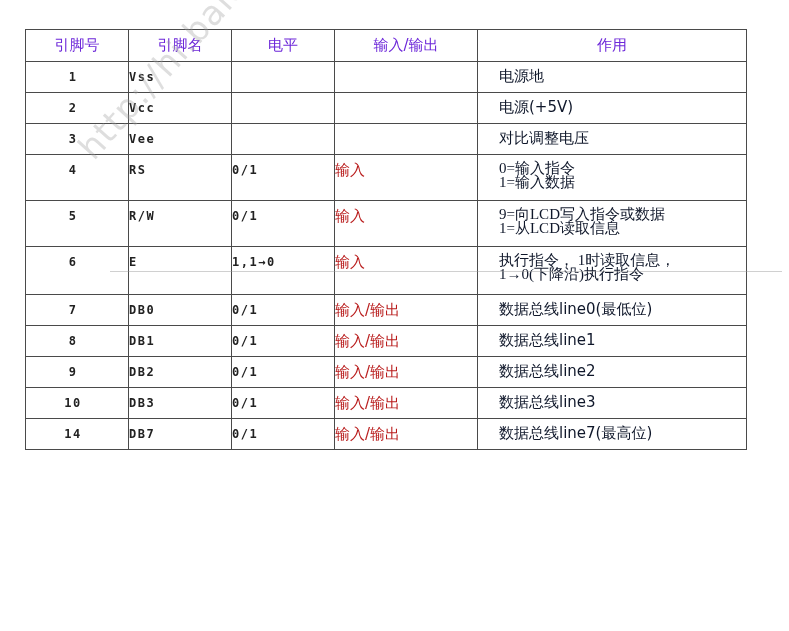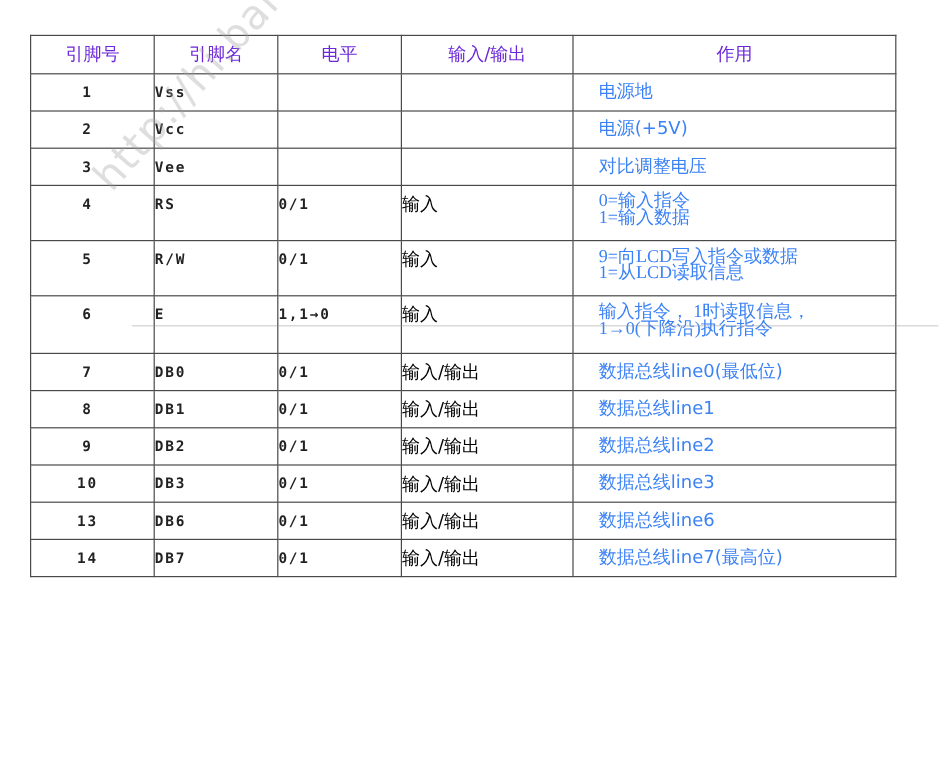--- a/index.html
+++ b/index.html
@@ -60,29 +60,29 @@
     }
     .mono {
       font-family: "DejaVu Sans Mono", "Liberation Mono", monospace;
       font-weight: bold;
       font-size: 12px;
       letter-spacing: 1.5px;
       color: #222;
     }
     .cjk {
       font-size: 15px;
-      color: #000000;
+      color: #b91c1c;
     }
     .center { text-align: left; }
     .pin-no { text-align: center; padding-right: 8px; }
     .desc {
       text-align: left;
       padding-left: 21px;
       font-size: 15px;
-      color: #3b82f6;
+      color: #0f172a;
     }
     .desc .ln {
       display: block;
       line-height: 14px;
     }
     .desc.single { padding-top: 7px; }
     .desc.multi { padding-top: 6px; font-family: Liberation Serif, serif; }
 
     .watermark {
       position: absolute;
@@ -241,21 +241,21 @@
             <div class="cell mono center">E</div>
           </td>
         <td>
             <div class="cell mono center">1,1→0</div>
           </td>
         <td>
             <div class="cell cjk center">输入</div>
           </td>
         <td>
             <div class="desc multi">
-          <span class="ln">输入指令， 1时读取信息，</span>
+          <span class="ln">执行指令， 1时读取信息，</span>
           <span class="ln">1→0(下降沿)执行指令</span>
         </div>
           </td>
       </tr>
 
       <tr class="r">
         <td>
             <div class="cell mono pin-no">7</div>
           </td>
         <td>
@@ -329,39 +329,20 @@
           </td>
         <td>
             <div class="desc single">
               <span class="ln">数据总线line3</span>
             </div>
           </td>
       </tr>
 
 
 
-      <tr class="r">
-        <td>
-            <div class="cell mono pin-no">13</div>
-          </td>
-        <td>
-            <div class="cell mono center">DB6</div>
-          </td>
-        <td>
-            <div class="cell mono center">0/1</div>
-          </td>
-        <td>
-            <div class="cell cjk center">输入/输出</div>
-          </td>
-        <td>
-            <div class="desc single">
-              <span class="ln">数据总线line6</span>
-            </div>
-          </td>
-      </tr>
 
       <tr class="r">
         <td>
             <div class="cell mono pin-no">14</div>
           </td>
         <td>
             <div class="cell mono center">DB7</div>
           </td>
         <td>
             <div class="cell mono center">0/1</div>

